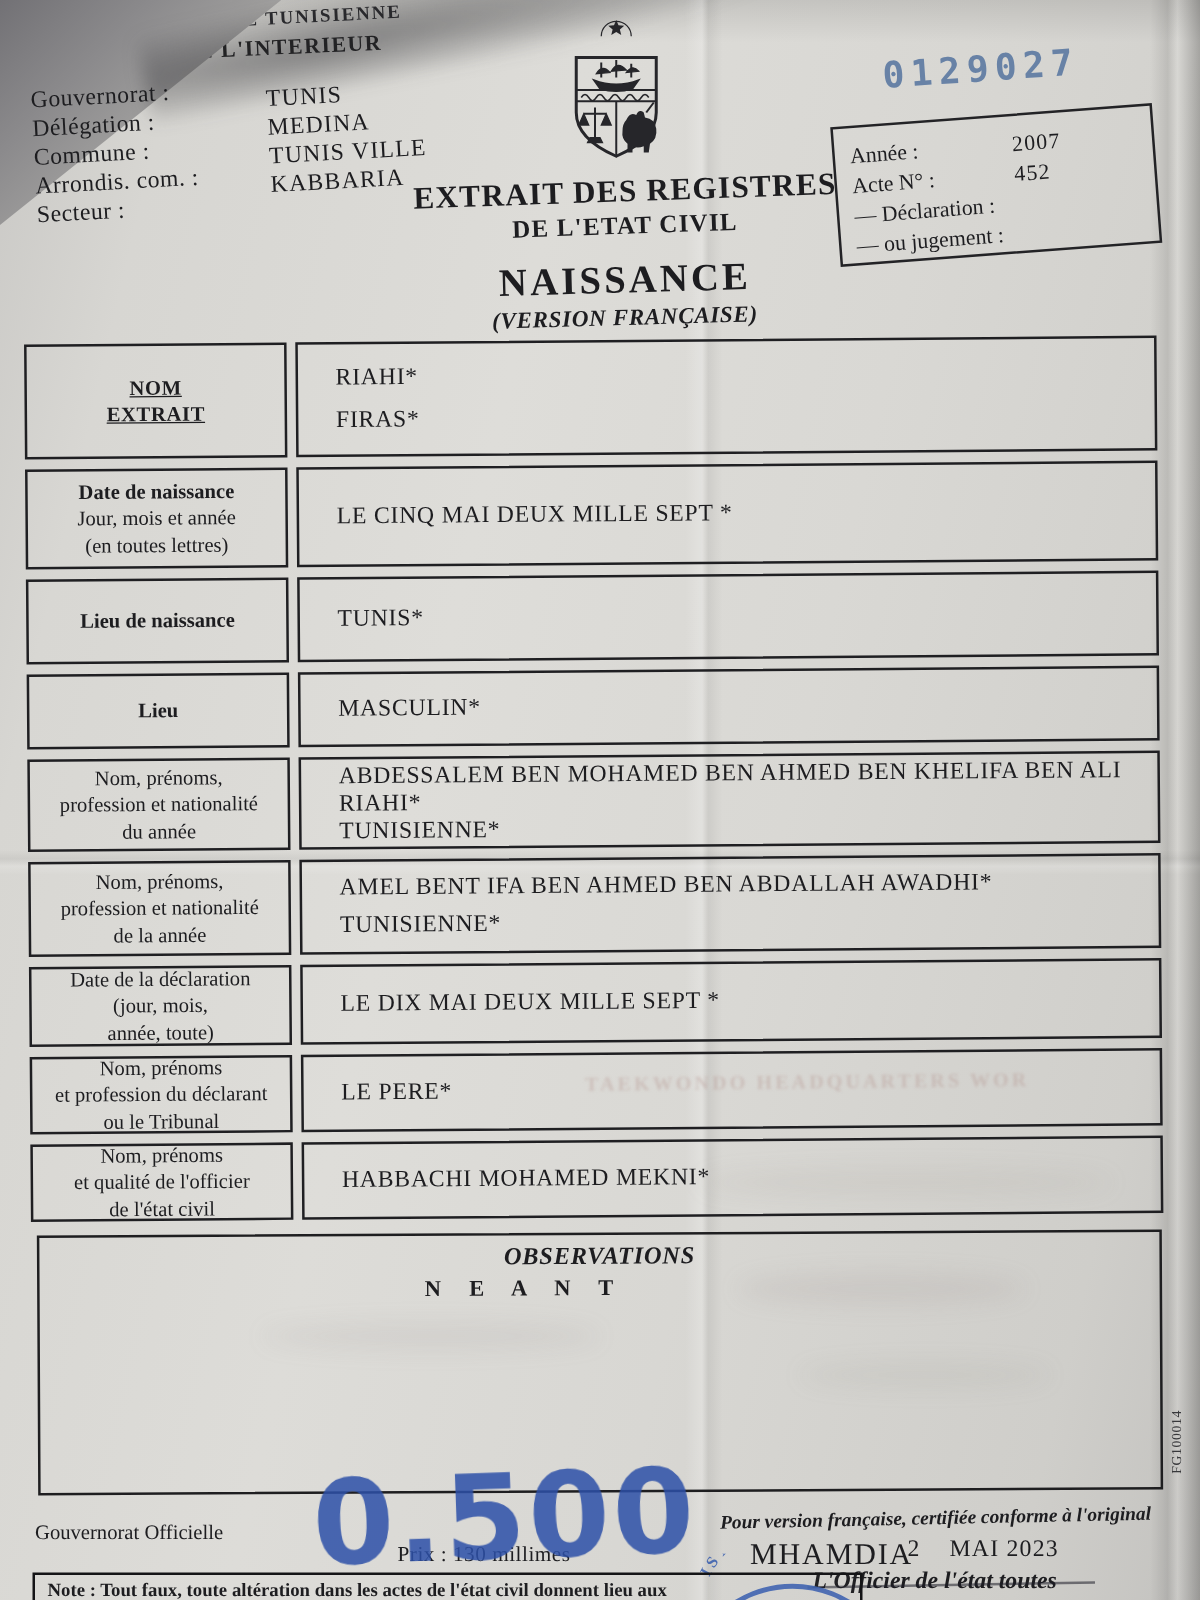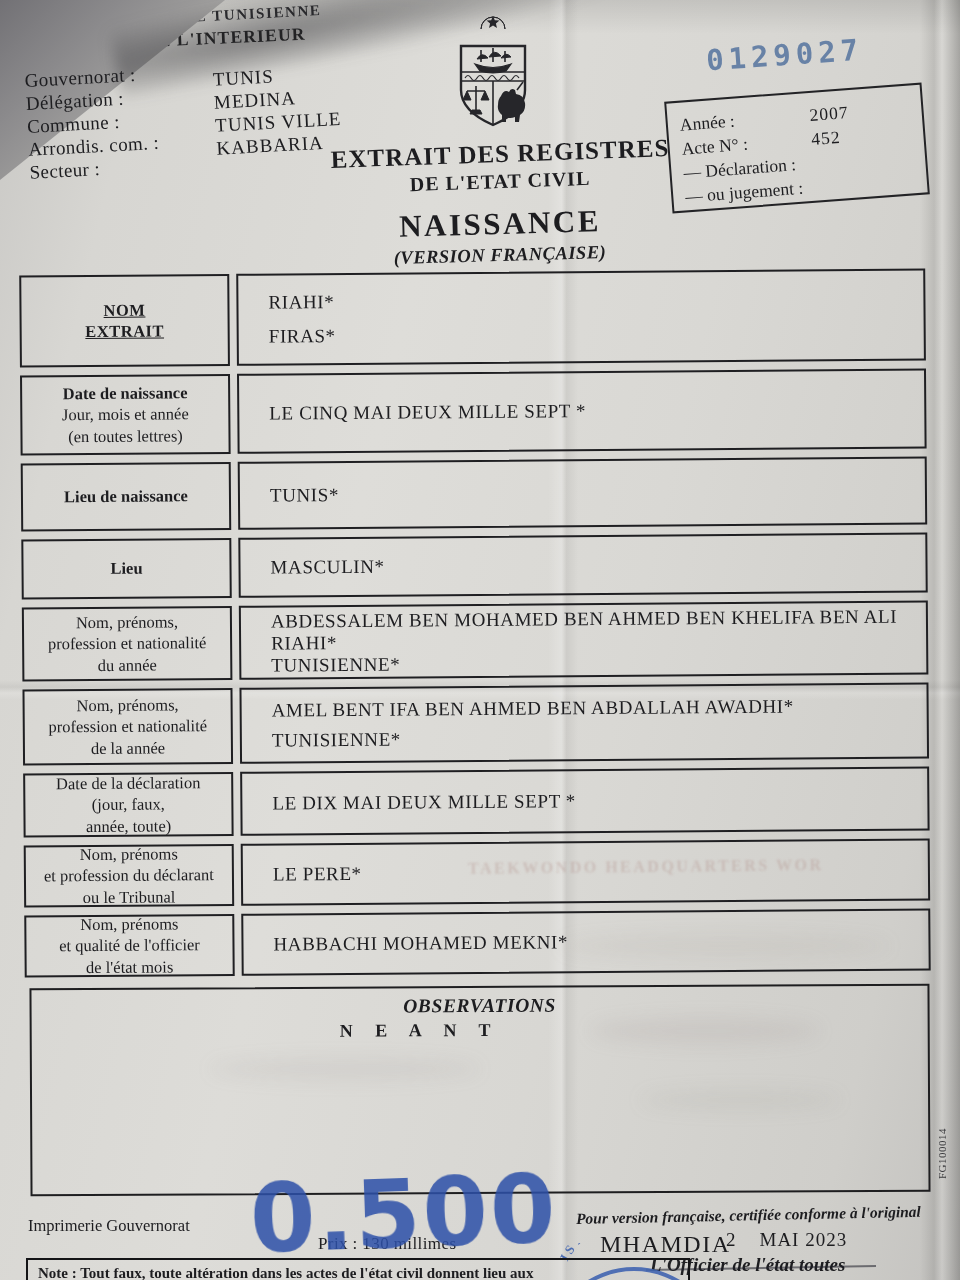--- a/index.html
+++ b/index.html
@@ -206,63 +206,63 @@
           <div class="lbl-line">de la année</div>
         </div>
         <div class="cell valc multi">
           <div class="val-line">AMEL BENT IFA BEN AHMED BEN ABDALLAH AWADHI*</div>
           <div class="val-line">TUNISIENNE*</div>
         </div>
       </div>
       <div class="trow">
         <div class="cell lblc">
           <div class="lbl-line">Date de la déclaration</div>
-          <div class="lbl-line">(jour, faux,</div>
+          <div class="lbl-line">(jour, mois,</div>
           <div class="lbl-line">année, toute)</div>
         </div>
         <div class="cell valc">
           <div class="val-line">LE DIX MAI  DEUX MILLE SEPT *</div>
         </div>
       </div>
       <div class="trow">
         <div class="cell lblc">
           <div class="lbl-line">Nom, prénoms</div>
           <div class="lbl-line">et profession du déclarant</div>
           <div class="lbl-line">ou le Tribunal</div>
         </div>
         <div class="cell valc">
           <div class="val-line">LE PERE*</div>
         </div>
       </div>
       <div class="trow">
         <div class="cell lblc">
           <div class="lbl-line">Nom, prénoms</div>
           <div class="lbl-line">et qualité de l'officier</div>
-          <div class="lbl-line">de l'état mois</div>
+          <div class="lbl-line">de l'état civil</div>
         </div>
         <div class="cell valc">
           <div class="val-line">HABBACHI MOHAMED MEKNI*</div>
         </div>
       </div>
     </div>
 
   <div class="obs">
     <div class="obs-title">OBSERVATIONS</div>
     <div class="obs-value">N E A N T</div>
   </div>
 
   <div class="ghost-line">TAEKWONDO HEADQUARTERS WOR</div>
   <div class="smudge" style="left:590px;top:1018px;width:230px;height:26px;background:rgba(150,130,128,.13);"></div>
   <div class="smudge" style="left:210px;top:1058px;width:270px;height:22px;background:rgba(142,132,126,.10);"></div>
   <div class="smudge" style="left:640px;top:1090px;width:200px;height:20px;background:rgba(140,135,130,.10);"></div>
   <div class="smudge" style="left:560px;top:935px;width:330px;height:22px;background:rgba(150,135,128,.10);"></div>
 
   <div class="form-code">FG100014</div>
 
-  <div class="printer">Imprimerie Gouvernorat</div>
+  <div class="printer">Gouvernorat Officielle</div>
   <div class="price">Prix : 130 millimes</div>
   <div class="price-stamp">0.500</div>
   <div class="certif">Pour version française, certifiée conforme à l'original</div>
   <div class="place">MHAMDIA</div>
   <div class="datestamp">2    MAI 2023</div>
   <div class="officer">L'Officier de l'état toutes</div>
 
   <svg class="stamp-circle" viewBox="0 0 180 37">
     <defs>
         <path id="arcp" d="M18,110 A74,74 0 0,1 162,110" transform="translate(0,-76)"></path>

